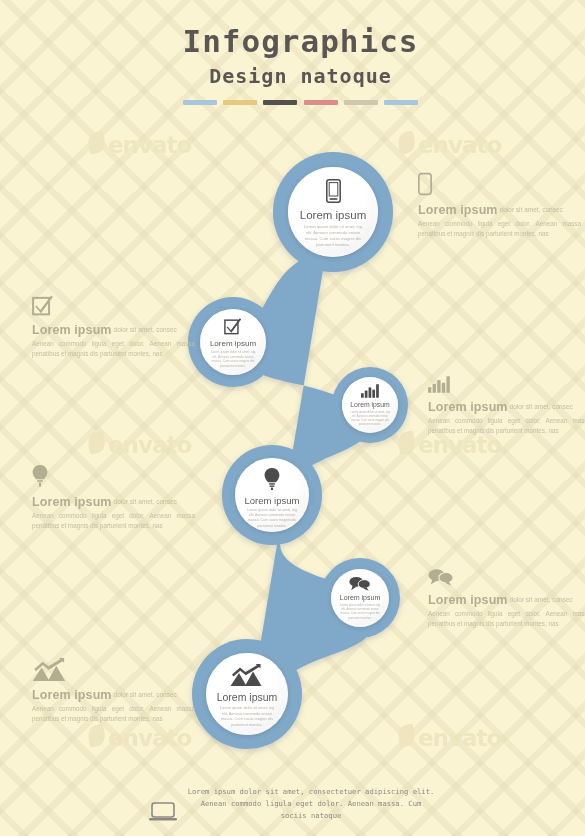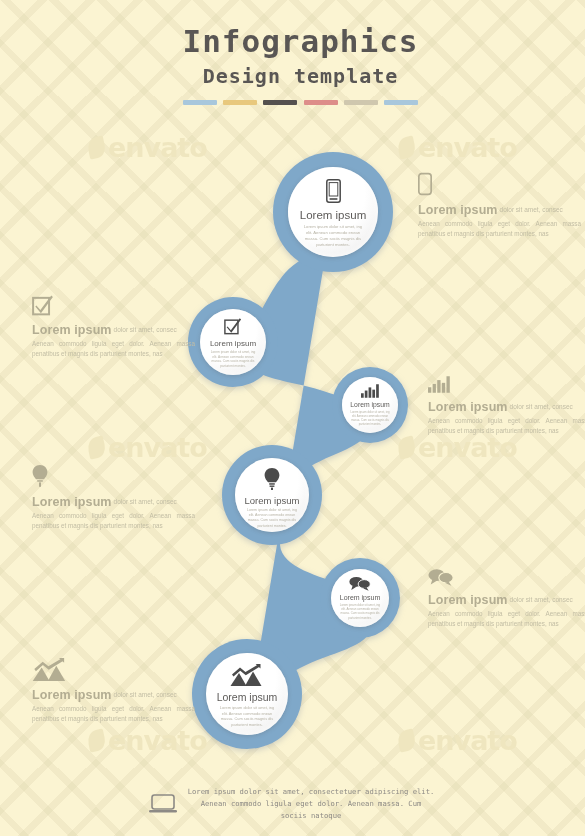--- a/index.html
+++ b/index.html
@@ -21,23 +21,23 @@
     background-image:
       repeating-linear-gradient(45deg, rgba(170,160,110,.20) 0 7px, rgba(0,0,0,0) 7px 34px),
       repeating-linear-gradient(-45deg, rgba(170,160,110,.20) 0 7px, rgba(0,0,0,0) 7px 34px);
     background-size:96px 96px, 96px 96px;
     opacity:.55;
     pointer-events:none;
   }
   
   .wm{
     position:absolute;
-    display:flex;align-items:center;
+    display:flex;
     color:#efe6bf;
-    font-size:27px;
+    font-size:23px;
     font-family:"DejaVu Sans", sans-serif;
     font-weight:600;
     letter-spacing:-1px;
     user-select:none;
     pointer-events:none;
   }
   .wm .leaf{
     width:17px;height:21px;
     background:#efe6bf;
     border-radius:60% 10% 55% 10%;
@@ -102,21 +102,21 @@
     margin-left:2px;
   }
   .side .sbody{
     font-size:6.3px;color:#c2bda4;line-height:1.62;margin-top:1px;
     text-align:justify;
   }
   .side .headline{margin-top:4px;line-height:1.1;}
   
   .footer{
     position:absolute;left:0;right:0;bottom:14px;
-    display:flex;align-items:center;justify-content:center;gap:9px;
+    display:flex;align-items:flex-end;justify-content:center;gap:9px;
   }
   .footer .ficon{color:#8d8a85;display:flex;align-items:center;}
   .footer .ftext{
     font-family:"DejaVu Sans Mono","Liberation Mono",monospace;
     font-size:7.2px;color:#8d8a85;line-height:1.65;
     width:250px;text-align:center;
   }
 </style>
 </head>
 <body>
@@ -147,21 +147,21 @@
         <span>envato</span>
       </div>
       <div class="wm" style="left: 398px; top: 725px;">
         <span class="leaf"></span>
         <span>envato</span>
       </div>
     </div>
 
   <div class="header">
     <h1 class="title">Infographics</h1>
-    <h2 class="subtitle">Design template</h2>
+    <h2 class="subtitle">Design natoque</h2>
     <div class="bars" id="bars">
         <div class="bar" style="background: rgb(168, 199, 220);"></div>
         <div class="bar" style="background: rgb(232, 200, 125);"></div>
         <div class="bar" style="background: rgb(85, 81, 79);"></div>
         <div class="bar" style="background: rgb(221, 141, 137);"></div>
         <div class="bar" style="background: rgb(207, 199, 174);"></div>
         <div class="bar" style="background: rgb(168, 199, 220);"></div>
       </div>
   </div>
 

